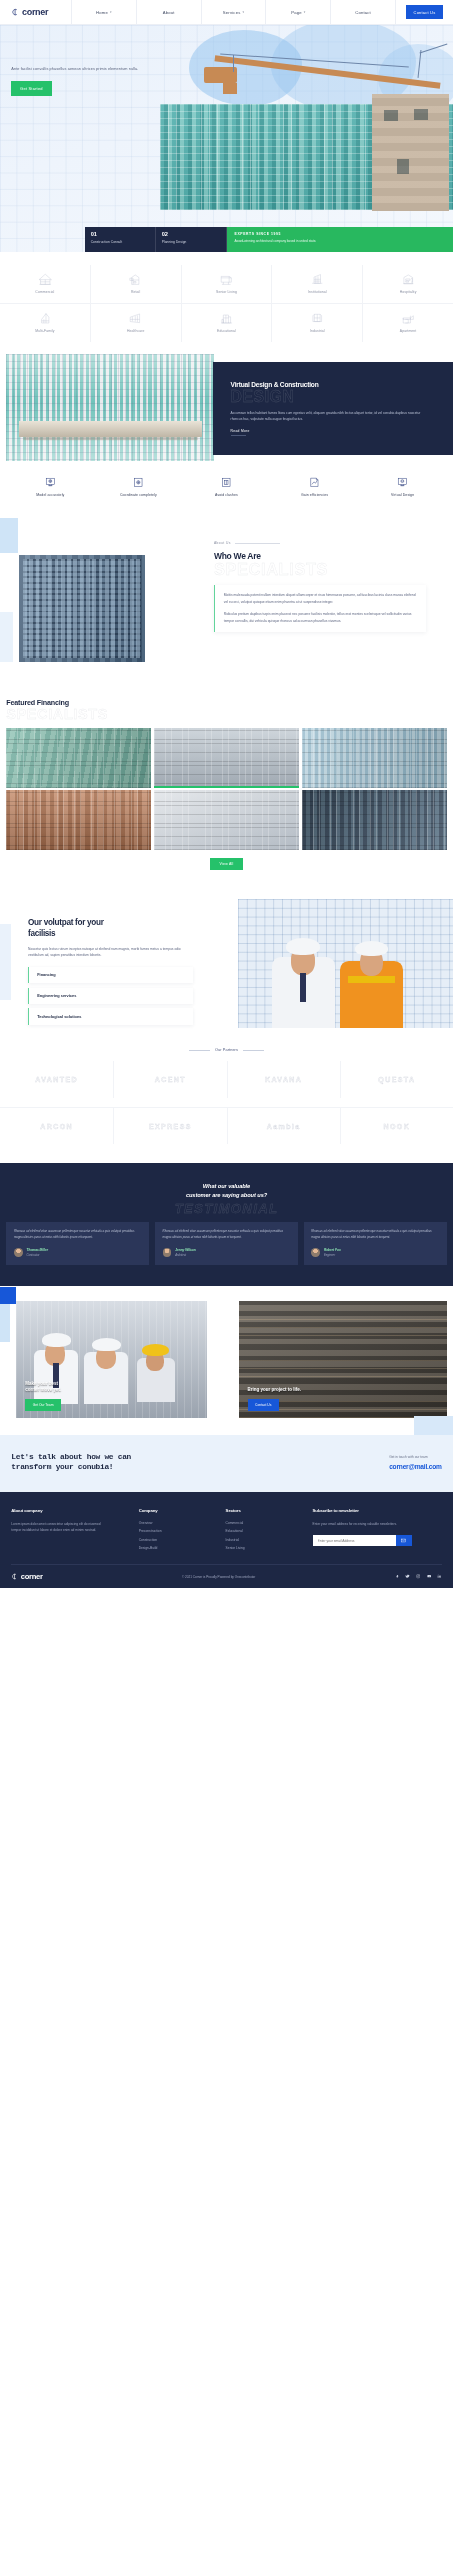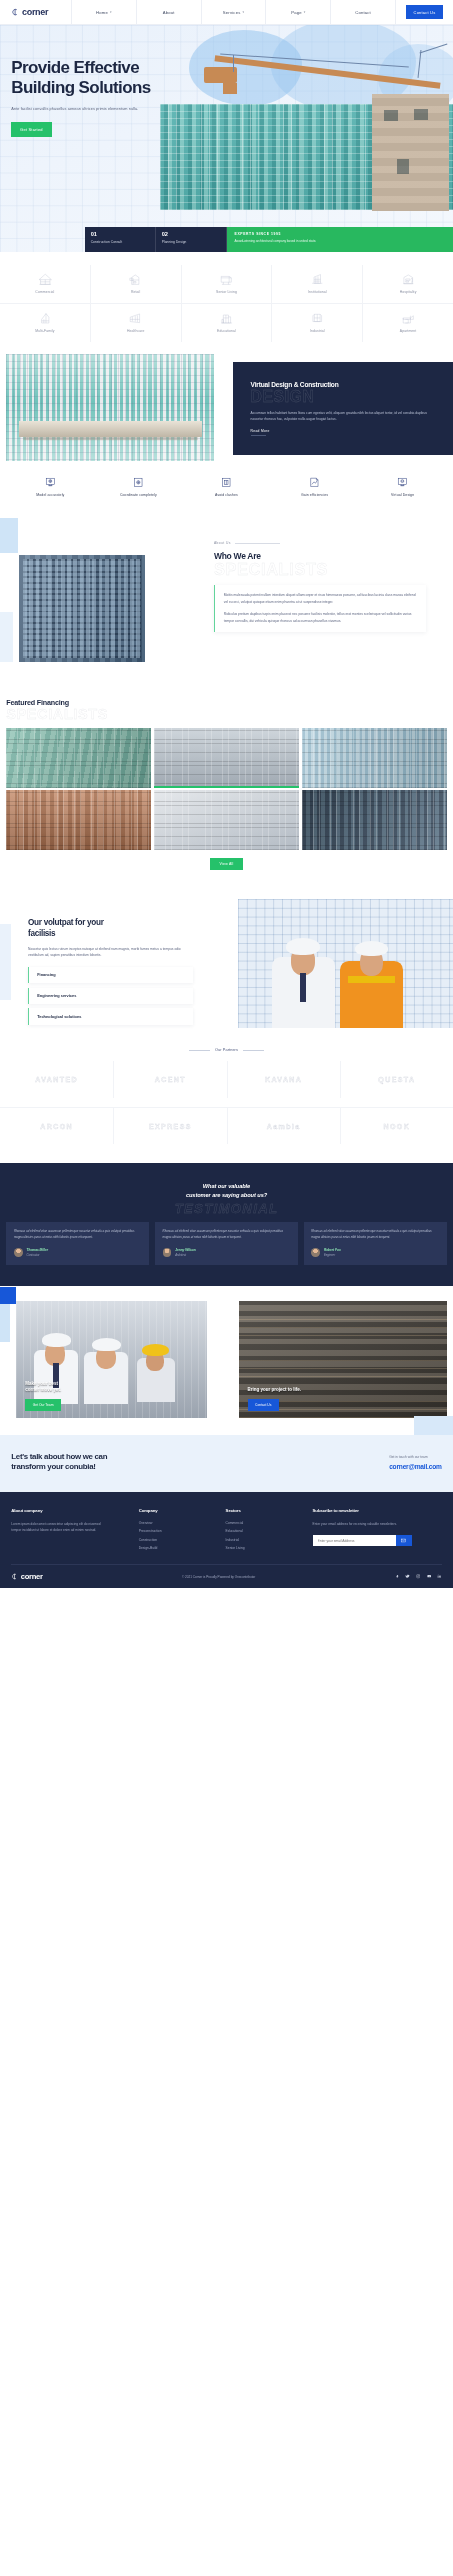--- a/index.html
+++ b/index.html
@@ -123,21 +123,21 @@
       linear-gradient(to right, rgba(90,110,140,.17) 0.6px, transparent 0.6px),
       linear-gradient(to bottom, rgba(90,110,140,.17) 0.6px, transparent 0.6px);
     background-size: 7px 7px;
   }
   .vdc-img .bridge {
     position:absolute; left: 12.6px; bottom: 24px; width: 183px; height: 16.4px;
     background: linear-gradient(180deg,#e9e3d7,#bfb6a6);
     box-shadow: 0 7.6px 0 -4.4px rgba(160,150,135,.5);
   }
   .vdc-panel {
-    position:absolute; right: 0; top: 7.6px; width: 220px; height: 93px;
+    position:absolute; right: 0; top: 7.6px; width: 240px; height: 93px;
     background:#1d2744; color:#fff; padding: 19px 17.6px 0 17.6px;
   }
   .vdc-panel h3 { font-size: 6.6px; font-weight: 700; letter-spacing:-0.2px; }
   .ghost {
     font-size: 15.7px; font-weight: 800; letter-spacing: 0.6px; line-height: 1;
     margin-top: 1.3px; color: transparent;
     -webkit-text-stroke: 0.4px rgba(255,255,255,.16);
   }
   .vdc-panel p { font-size: 3.3px; line-height: 1.95; color:#b9c0d4; margin-top: 5px; max-width: 192px; }
   .readmore { margin-top: 6.3px; font-size: 3.3px; color:#fff; letter-spacing:0.3px; cursor:pointer;}
@@ -279,21 +279,21 @@
   .cta-cap { position:absolute; left:0; right:0; bottom: 0; padding: 0 0 7.6px 8.8px; }
   .cta-cap h4 { color:#fff; font-size:4.5px; font-weight:700; line-height:1.5; text-shadow: 0 0.6px 1.3px rgba(0,0,0,.5); }
   .cta-cap .btn { margin-top:5px; display:inline-block; background:#25c16a; color:#fff;
     font-size:3.3px; padding: 3.8px 7.6px; border:0; cursor:pointer; }
   .cta-cap .btn.blue { background:#1757d8; }
 
   
   .bigcta { position:relative; margin-top: 14px; background:#eaf2fb; padding: 16.4px 11.3px 19px; }
   .bigcta-sq { position:absolute; right: 0; top: -19px; width: 39px; height: 19px; background:#d7e8f9; }
   .bigcta-row { display:flex; align-items:flex-start; justify-content:space-between; }
-  .bigcta h2 { font-size: 7.9px; font-weight:700; line-height:1.35; letter-spacing:-0.3px; color:#1d2742; max-width: 195px; }
+  .bigcta h2 { font-size: 7.9px; font-weight:700; line-height:1.35; letter-spacing:-0.3px; color:#1d2742; max-width: 195px; font-family: Liberation Mono, monospace; }
   .bigcta .right { text-align:left; padding-top: 3.8px; }
   .bigcta .small { font-size: 3.3px; color:#6a7289; }
   .bigcta .mail { margin-top: 3.1px; font-size: 6.6px; font-weight:700; color:#1757d8; letter-spacing:-0.2px; }
 
   
   .footer { background:#1d2744; color:#fff; padding: 16.4px 11.3px 0; }
   .f-grid { display:grid; grid-template-columns: 1.5fr 1fr 1fr 1.6fr; gap: 6.3px; }
   .f-col h5 { font-size: 4.3px; font-weight:700; letter-spacing:-0.1px; }
   .f-col p { margin-top: 7.6px; font-size: 3.2px; line-height: 2.0; color:#9aa2bb; max-width: 94px; }
   .f-links { margin-top: 7.6px; display:flex; flex-direction:column; gap: 4.4px; }
@@ -375,24 +375,20 @@
         <div class="scaffold"></div>
         <div class="tower">
           <div class="win" style="left:11.3px;top:16.4px;width:14px;height:10.7px;"></div>
           <div class="win" style="left:42px;top:15px;width:14px;height:10.7px;"></div>
           <div class="win" style="left:25px;top:65px;width:11.3px;height:15px;"></div>
         </div>
       </div>
     </div>
 
     <div class="hero-inner">
-      <h1 class="hero-title">
-        <span>Provide Effective</span><br>
-        <span>Building Solutions</span>
-      </h1>
       <p class="hero-sub">Ante facilisi convallis phasellus aenean ultrices primis elementum nulla.</p>
       <button class="hero-btn">Get Started</button>
     </div>
 
     <div class="stat-row">
       <div class="stat">
         <div class="stat-num">01</div>
         <div class="stat-label">Construction Consult</div>
       </div>
       <div class="stat">

